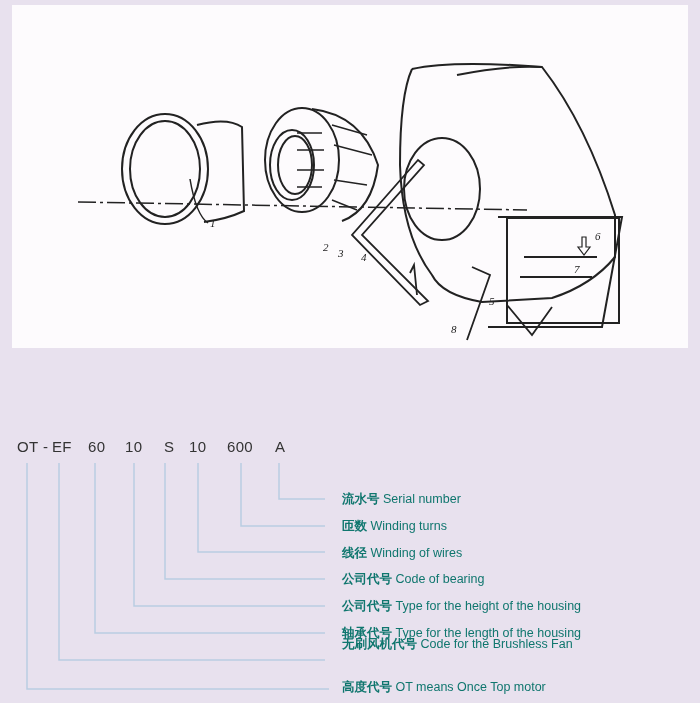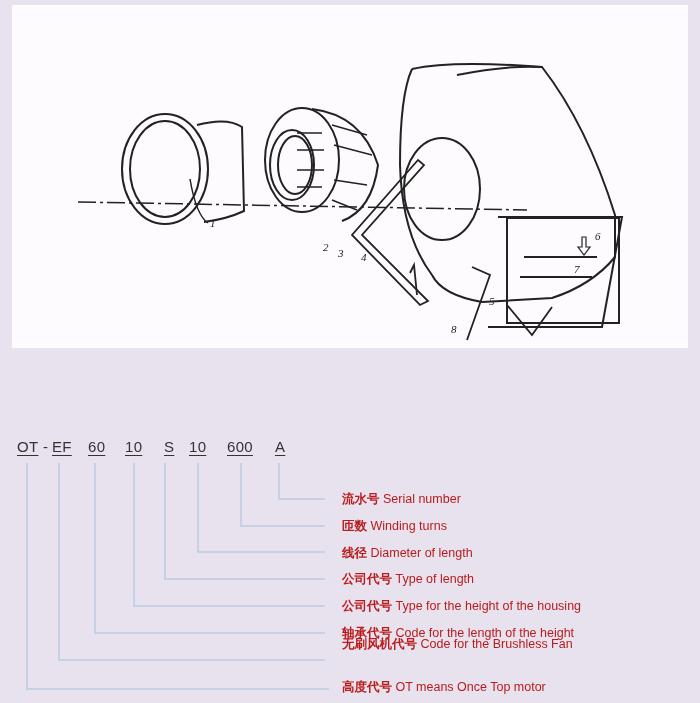--- a/index.html
+++ b/index.html
@@ -1,21 +1,21 @@
 <!DOCTYPE html>
 <html><head>
 <meta charset="utf-8">
 <style>
   html, body { margin:0; padding:0; }
   body { width:700px; height:703px; background:#e8e1ee; position:relative; overflow:hidden; font-family:"Liberation Sans", "DejaVu Sans", sans-serif; }
   .panel { position:absolute; left:12px; top:5px; width:676px; height:343px; background:#fdfbfd; }
   .panel svg { position:absolute; left:0; top:0; }
-  .code { position:absolute; top:438px; font-size:15px; color:#333; text-decoration:underline; text-underline-offset:3px; letter-spacing:0.3px; }
+  .code { position:absolute; top:438px; font-size:15px; color:#333; text-underline-offset:3px; letter-spacing:0.3px; }
   .dash { position:absolute; top:438px; font-size:15px; color:#333; }
-  .label { position:absolute; left:342px; font-size:12.5px; color:#b91c1c; white-space:nowrap; font-weight:bold; }
+  .label { position:absolute; left:342px; font-size:12.5px; color:#0f766e; white-space:nowrap; font-weight:bold; }
   .label .en { font-weight:normal; }
   svg.lines { position:absolute; left:0; top:0; }
 </style>
 </head>
 <body>
 
 <div class="panel">
   <svg width="676" height="343" viewBox="0 0 676 343">
     <g fill="none" stroke="#222" stroke-width="2">
 
@@ -78,18 +78,18 @@
     <polyline points="165,463 165,579 325,579"></polyline>
     <polyline points="134,463 134,606 325,606"></polyline>
     <polyline points="95,463 95,633 325,633"></polyline>
     <polyline points="59,463 59,660 325,660"></polyline>
     <polyline points="27,463 27,689 329,689"></polyline>
   </g>
 </svg>
 
 <div class="label" style="top:491px"><span>流水号</span> <span class="en">Serial number</span></div>
 <div class="label" style="top:518px"><span>匝数</span> <span class="en">Winding turns</span></div>
-<div class="label" style="top:545px"><span>线径</span> <span class="en">Diameter of length</span></div>
-<div class="label" style="top:571px"><span>公司代号</span> <span class="en">Type of length</span></div>
+<div class="label" style="top:545px"><span>线径</span> <span class="en">Winding of wires</span></div>
+<div class="label" style="top:571px"><span>公司代号</span> <span class="en">Code of bearing</span></div>
 <div class="label" style="top:598px"><span>公司代号</span> <span class="en">Type for the height of the housing</span></div>
-<div class="label" style="top:625px"><span>轴承代号</span> <span class="en">Code for the length of the height</span></div>
+<div class="label" style="top:625px"><span>轴承代号</span> <span class="en">Type for the length of the housing</span></div>
 <div class="label" style="top:636px"><span>无刷风机代号</span> <span class="en">Code for the Brushless Fan</span></div>
 <div class="label" style="top:679px"><span>高度代号</span> <span class="en">OT means Once Top motor</span></div>
 
 </body></html>

